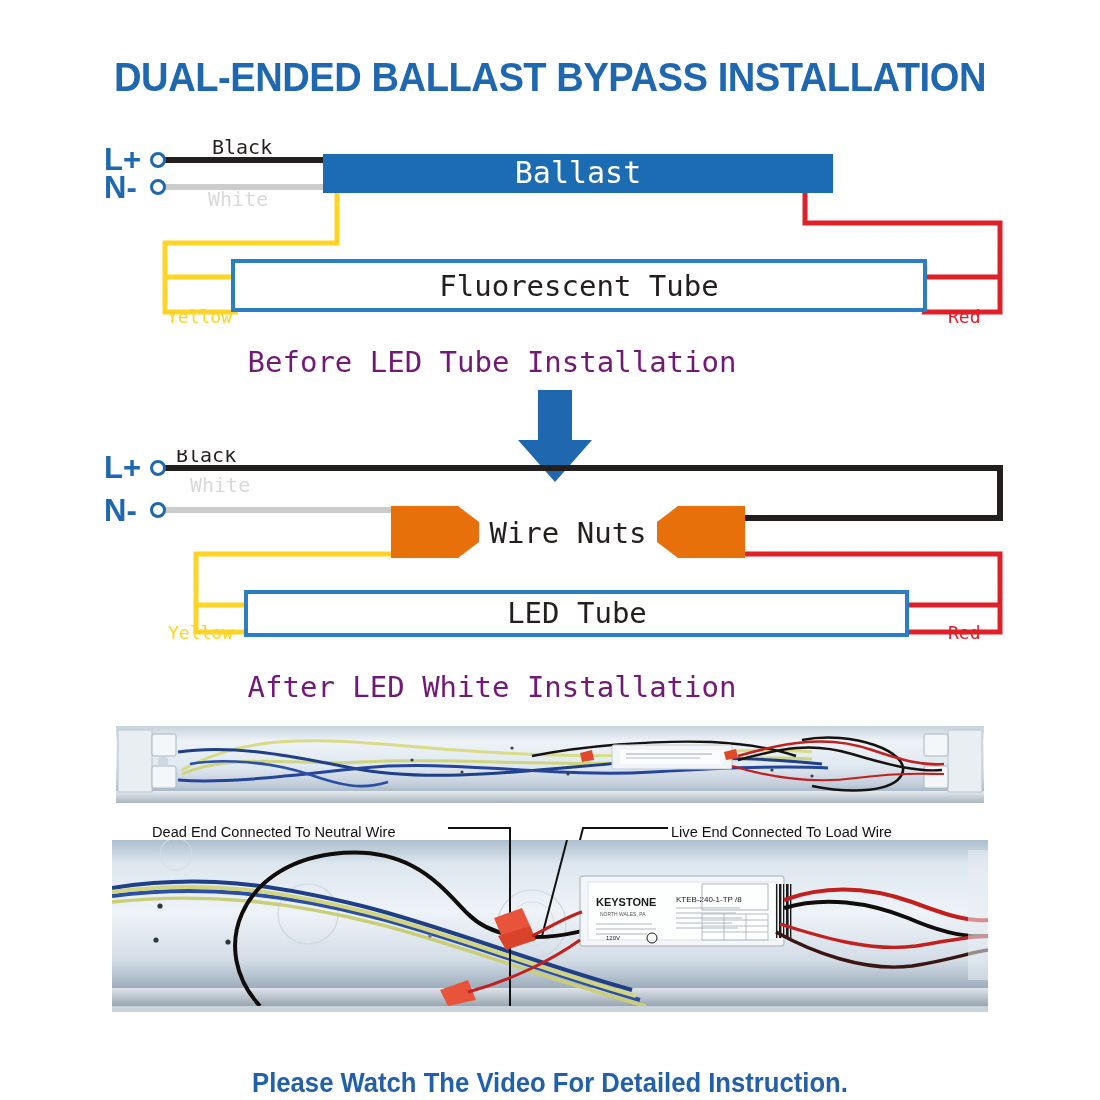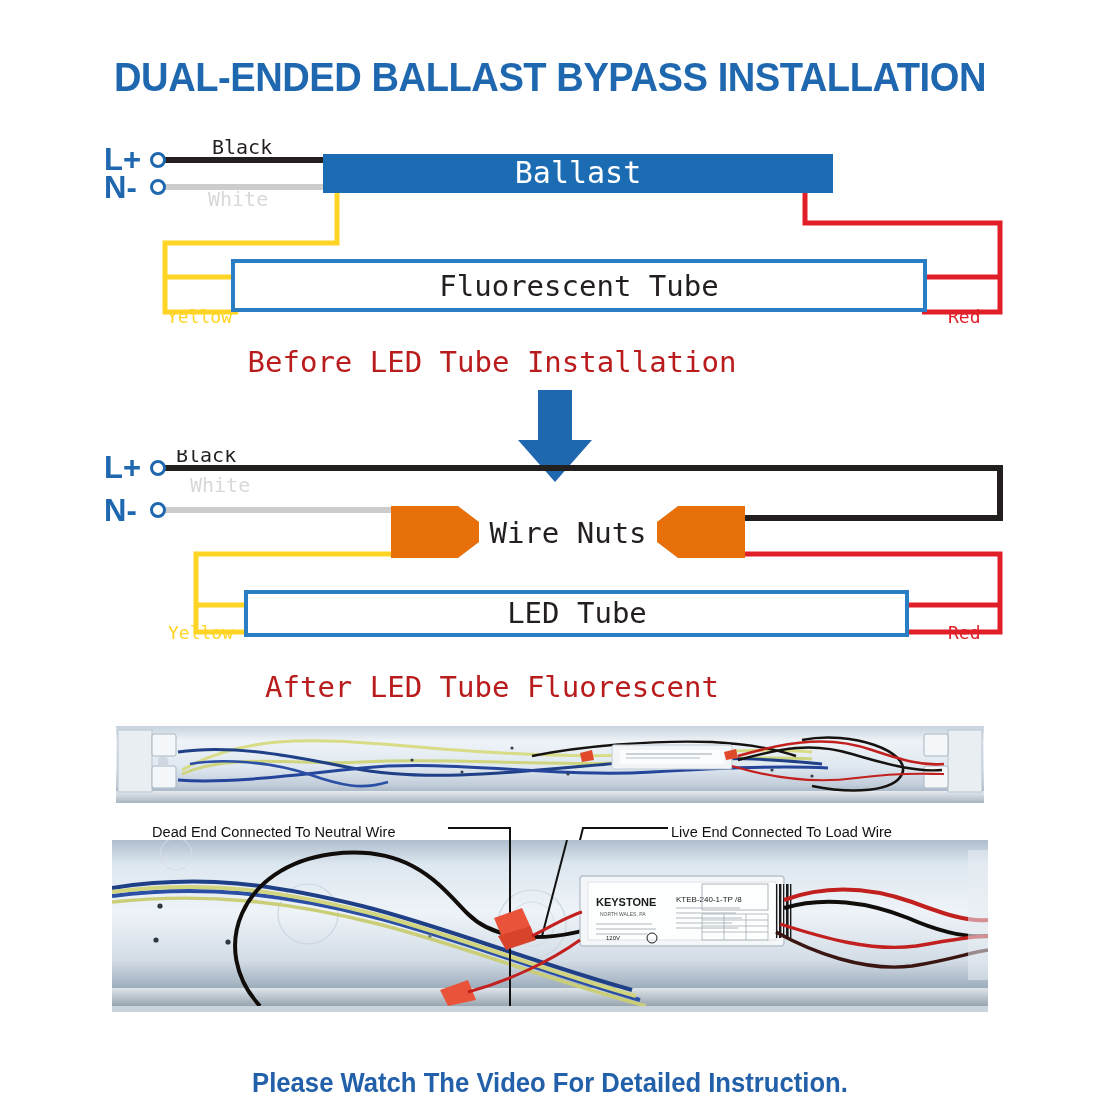--- a/index.html
+++ b/index.html
@@ -42,21 +42,21 @@
     left: 0;
     display: block;
   }
   .mono {
     font-family: "DejaVu Sans Mono", "Liberation Mono", monospace;
   }
   .caption-blue {
     position: absolute;
     width: 984px;
     text-align: center;
-    color: #b91c1c;
+    color: #701a75;
     font-family: "DejaVu Sans Mono", "Liberation Mono", monospace;
     font-size: 29px;
     white-space: nowrap;
   }
   .bottom-caption {
     position: absolute;
     left: 0;
     top: 1036px;
     width: 1100px;
     text-align: center;
@@ -151,21 +151,21 @@
     <text class="mono" x="577" y="173" font-size="29" fill="#231f1e" text-anchor="middle">LED Tube</text>
 
     <text x="104" y="28" font-size="31" font-weight="bold" fill="#1f68b0" font-family="Liberation Sans, sans-serif">L+</text>
     <text x="104" y="71" font-size="31" font-weight="bold" fill="#1f68b0" font-family="Liberation Sans, sans-serif">N-</text>
     <text class="mono" x="176" y="12" font-size="20" fill="#231f1e">Black</text>
     <text class="mono" x="190" y="42" font-size="20" fill="#d8d8d8">White</text>
     <text class="mono" x="168" y="189" font-size="18" fill="#ffd425">Yellow</text>
     <text class="mono" x="948" y="189" font-size="18" fill="#e01f28">Red</text>
   </svg>
 
-  <div class="caption-blue" style="left:0; top:638px;">After LED Tube Fluorescent</div>
+  <div class="caption-blue" style="left:0; top:638px;">After LED White Installation</div>
 
   <div class="photo" style="left:112px; top:690px; width:876px; height:86px;">
     <svg width="876" height="86" viewBox="0 0 876 86">
       <defs>
         <linearGradient id="troffer" x1="0" y1="0" x2="0" y2="1">
           <stop offset="0" stop-color="#c6d2dd"></stop>
           <stop offset="0.22" stop-color="#eef3f7"></stop>
           <stop offset="0.60" stop-color="#dfe8f0"></stop>
           <stop offset="0.86" stop-color="#c3cedb"></stop>
           <stop offset="1" stop-color="#9fb0c0"></stop>

